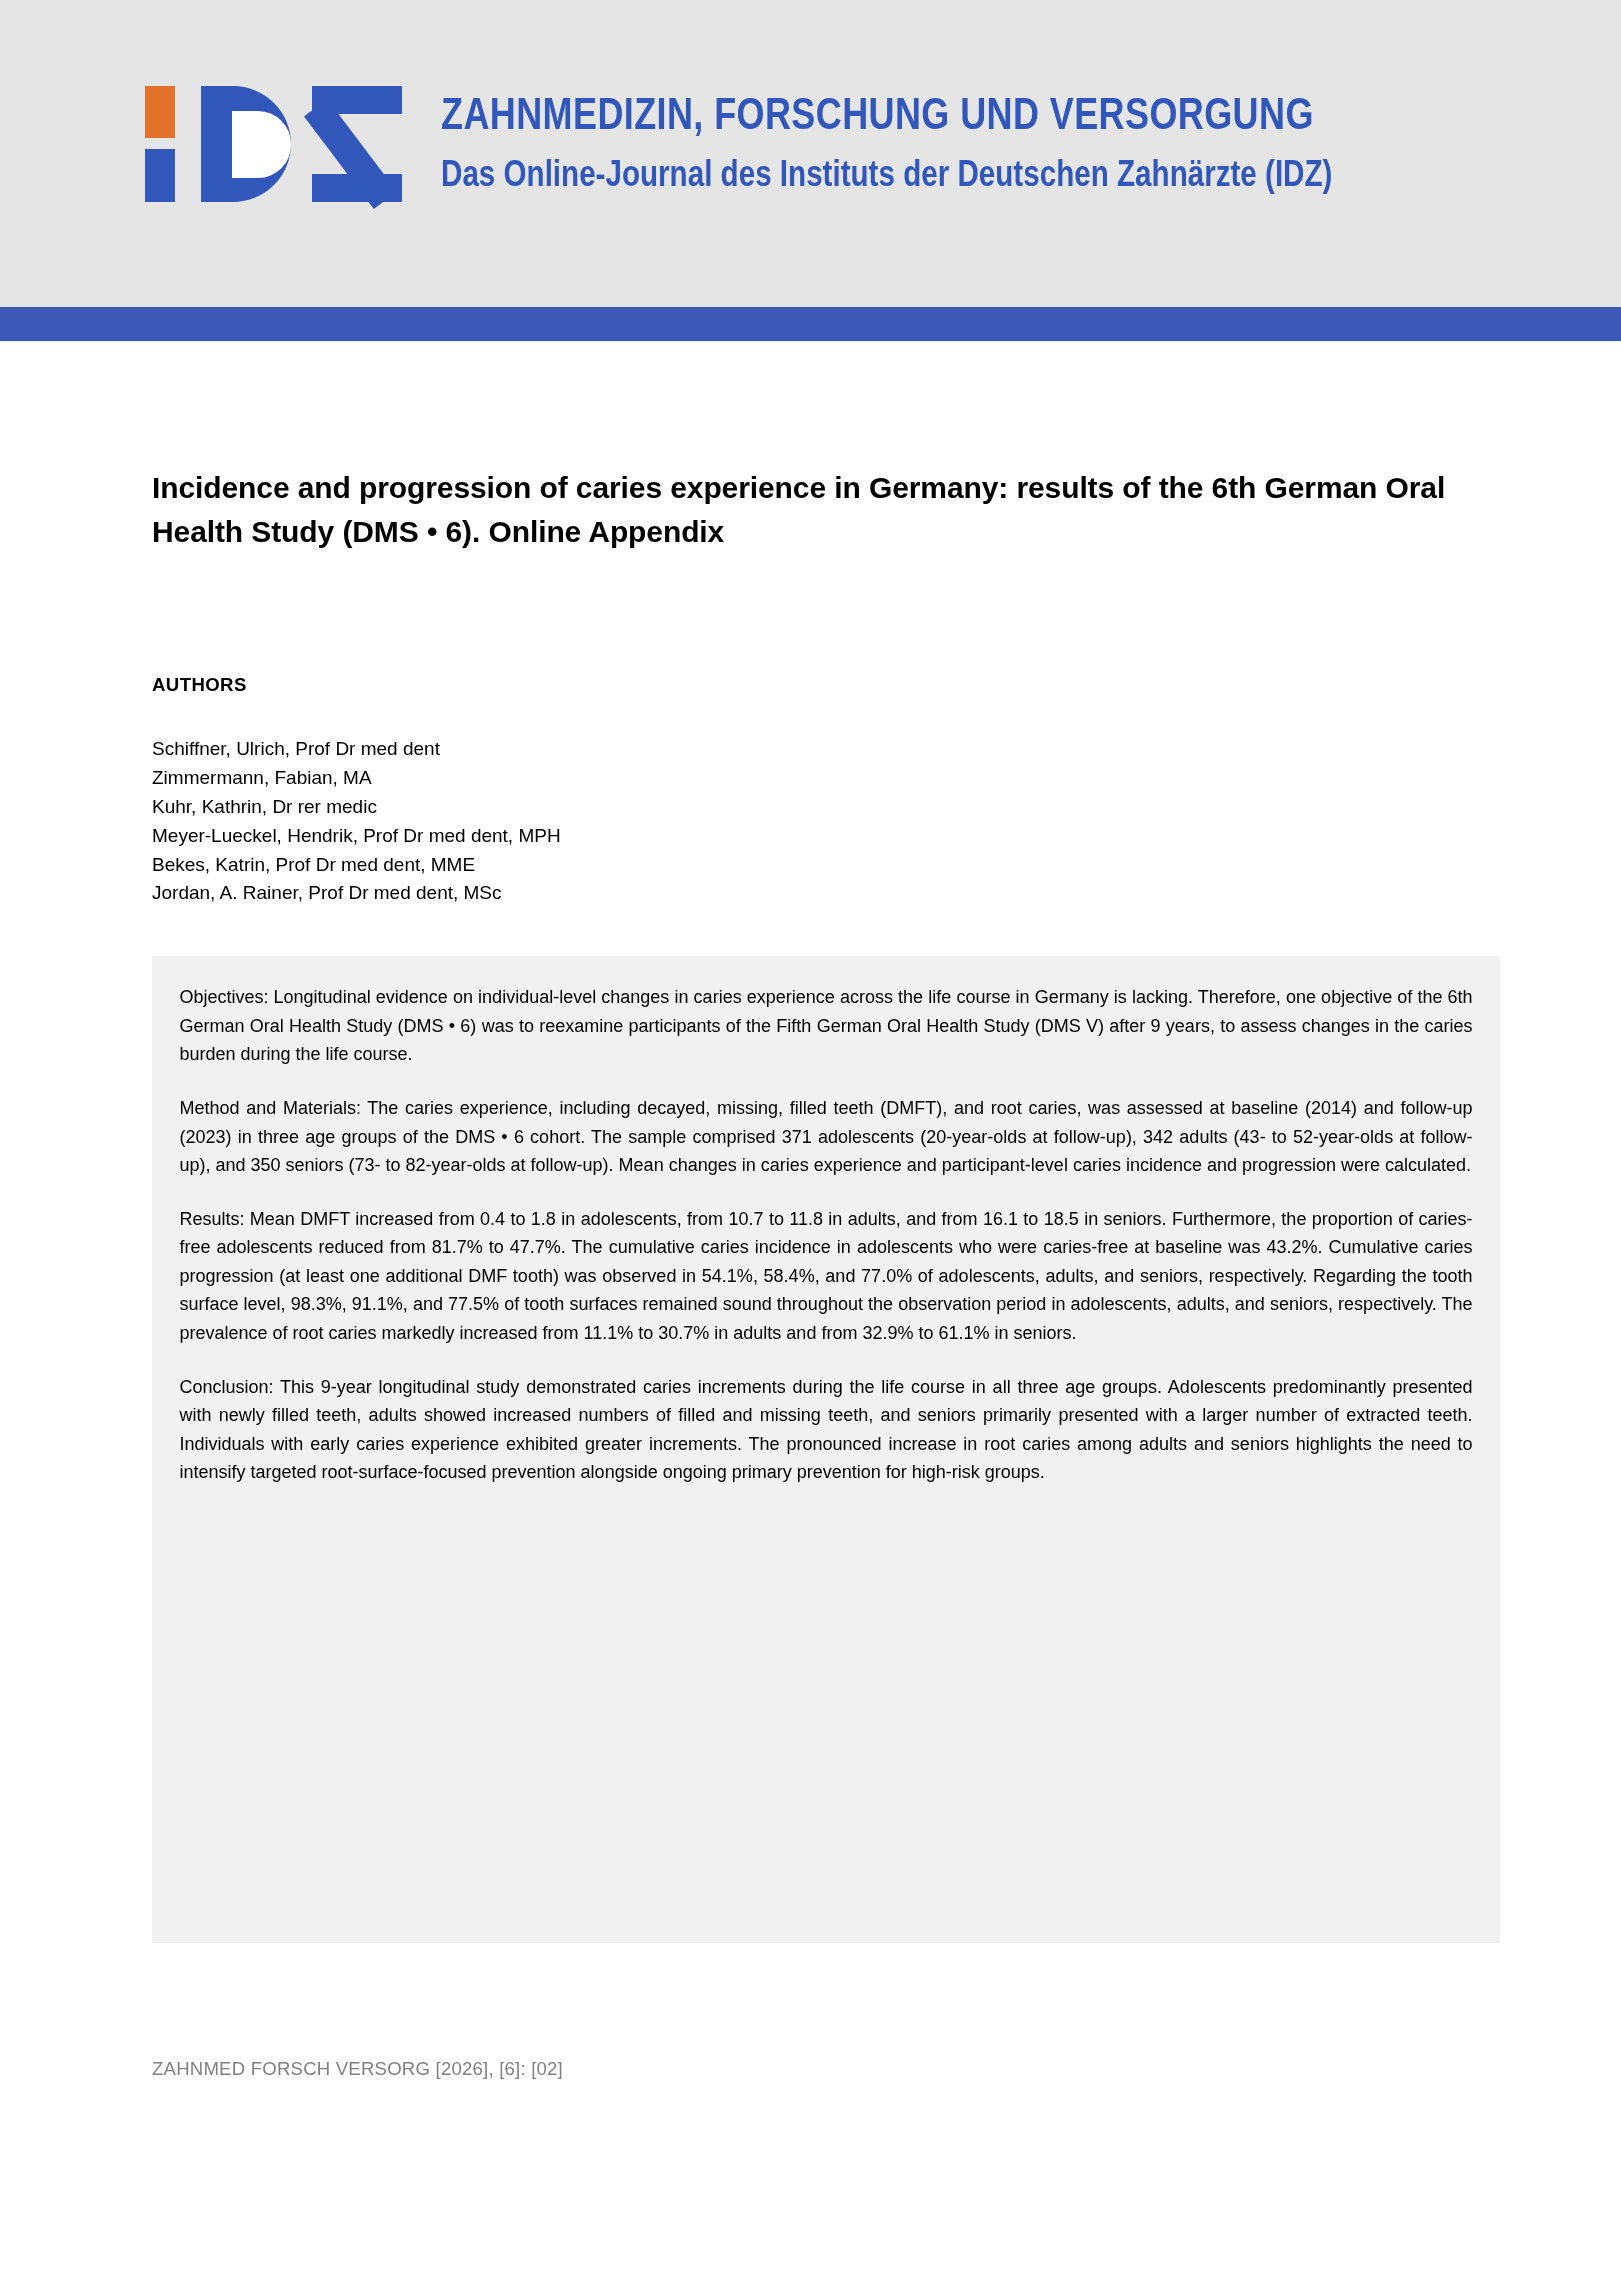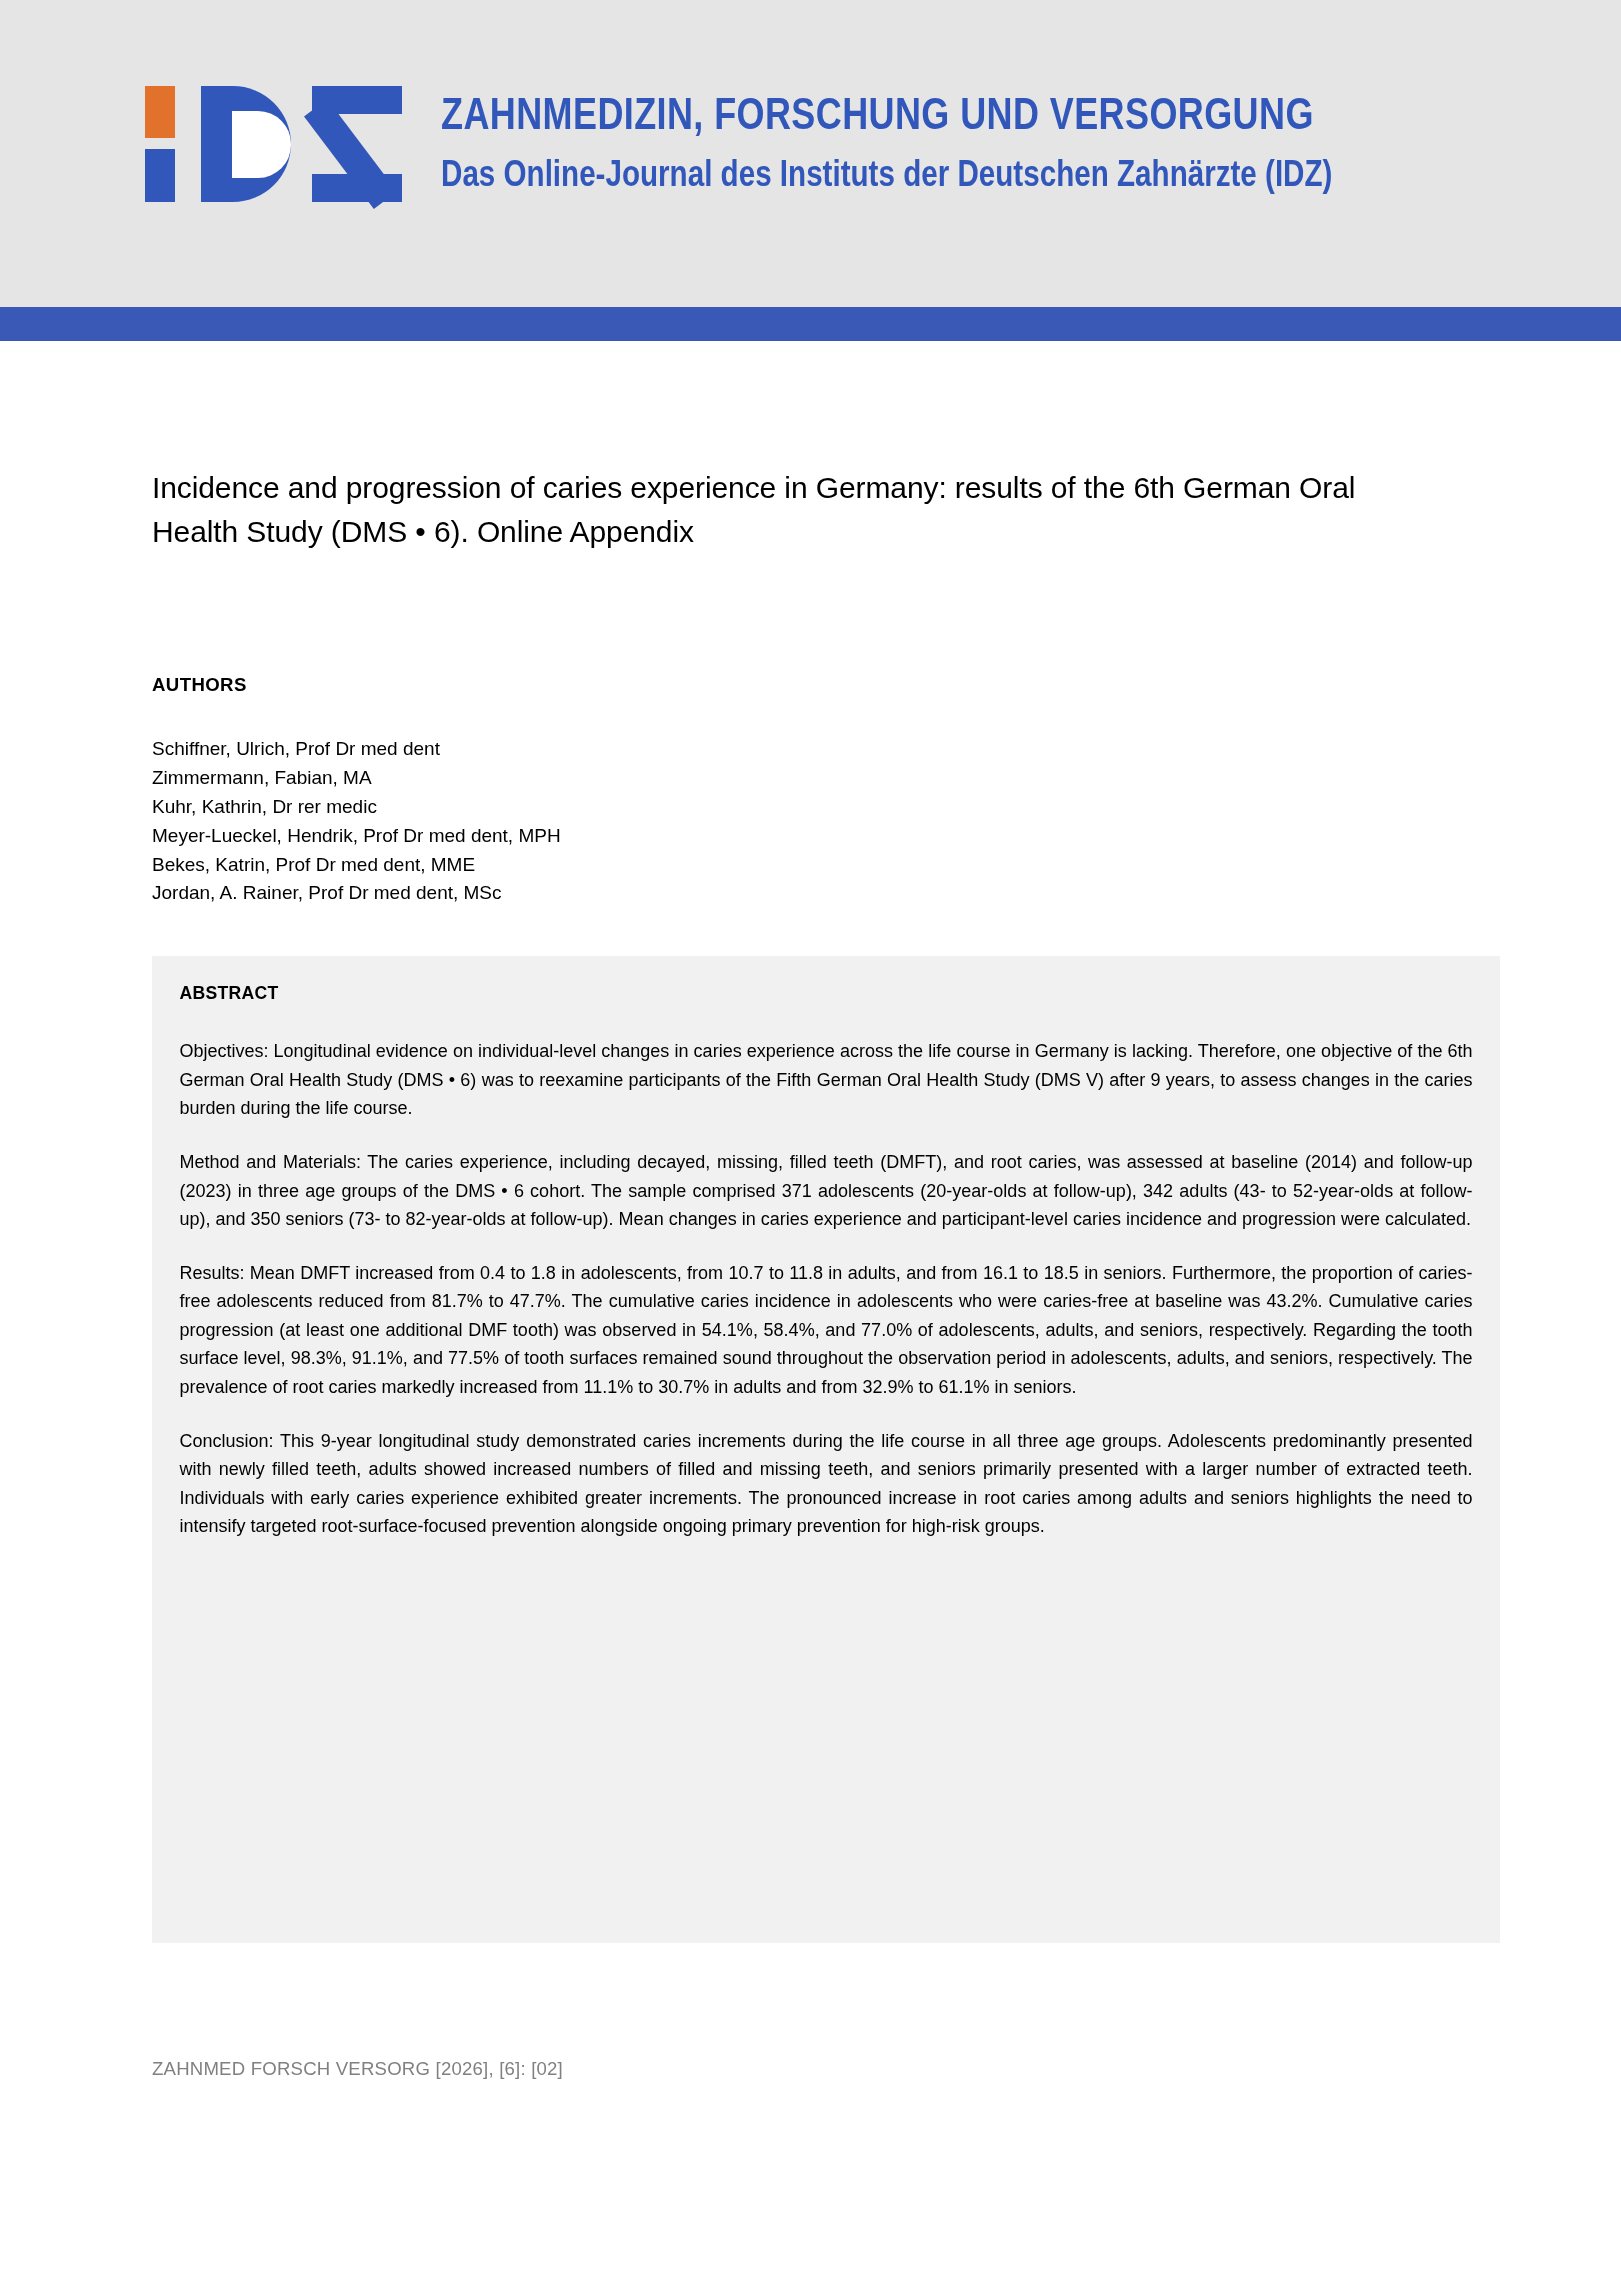--- a/index.html
+++ b/index.html
@@ -145,21 +145,21 @@
     background: #3a58b5;
   }
 
   
   .article-title {
     position: absolute;
     left: 152px;
     top: 446px;
     width: 1294px;
     font-size: 30px;
-    font-weight: normal;
+    font-weight: bold;
     line-height: 1.47;
     color: #000;
     letter-spacing: -0.1px;
   }
 
   
   .authors-heading {
     position: absolute;
     left: 152px;
     top: 674px;
@@ -257,21 +257,20 @@
 <div class="authors-list">
   <div>Schiffner, Ulrich, Prof Dr med dent</div>
   <div>Zimmermann, Fabian, MA</div>
   <div>Kuhr, Kathrin, Dr rer medic</div>
   <div>Meyer-Lueckel, Hendrik, Prof Dr med dent, MPH</div>
   <div>Bekes, Katrin, Prof Dr med dent, MME</div>
   <div>Jordan, A. Rainer, Prof Dr med dent, MSc</div>
 </div>
 
 <section class="abstract-box">
-  <div class="abstract-heading">ABSTRACT</div>
 
   <p class="abstract-p">
     <b>Objectives:</b><span> Longitudinal evidence on individual-level changes in caries experience across the life course in Germany is lacking. Therefore, one objective of the 6th German Oral Health Study (DMS • 6) was to reexamine participants of the Fifth German Oral Health Study (DMS V) after 9 years, to assess changes in the caries burden during the life course.</span>
   </p>
 
   <p class="abstract-p">
     <b>Method and Materials:</b><span> The caries experience, including decayed, missing, filled teeth (DMFT), and root caries, was assessed at baseline (2014) and follow-up (2023) in three age groups of the DMS • 6 cohort. The sample comprised 371 adolescents (20-year-olds at follow-up), 342 adults (43- to 52-year-olds at follow-up), and 350 seniors (73- to 82-year-olds at follow-up). Mean changes in caries experience and participant-level caries incidence and progression were calculated.</span>
   </p>
 
   <p class="abstract-p">

